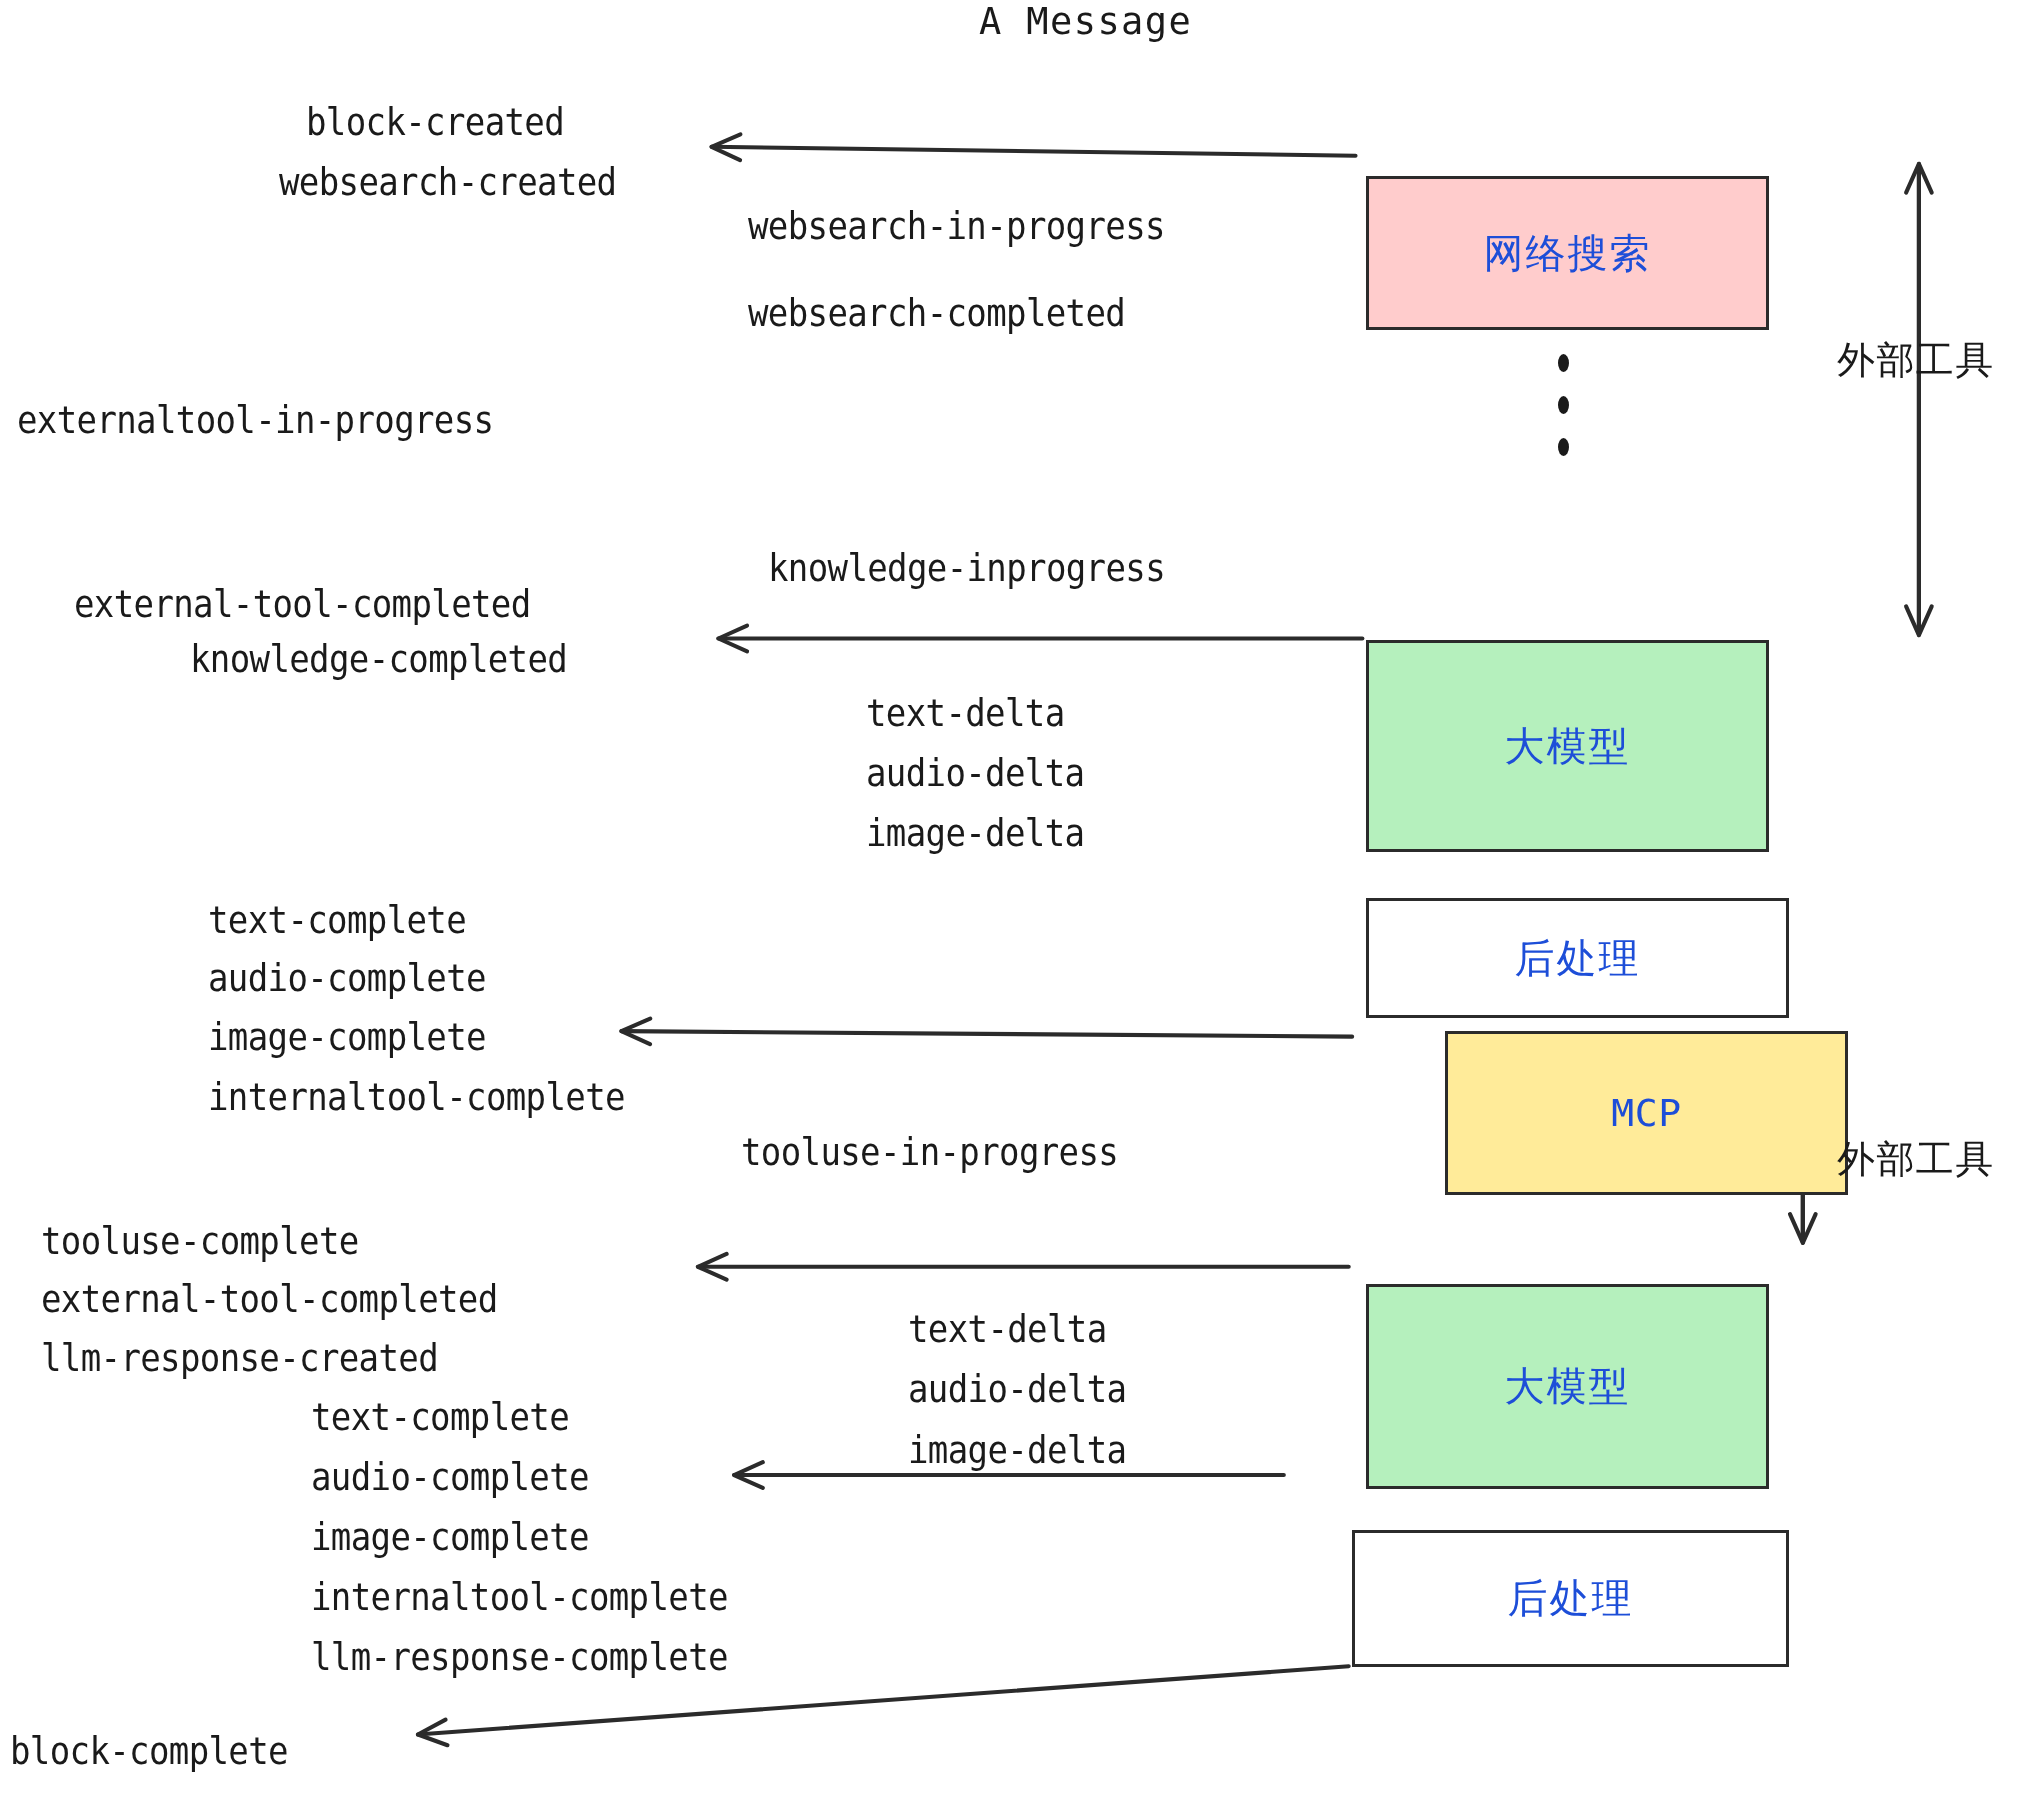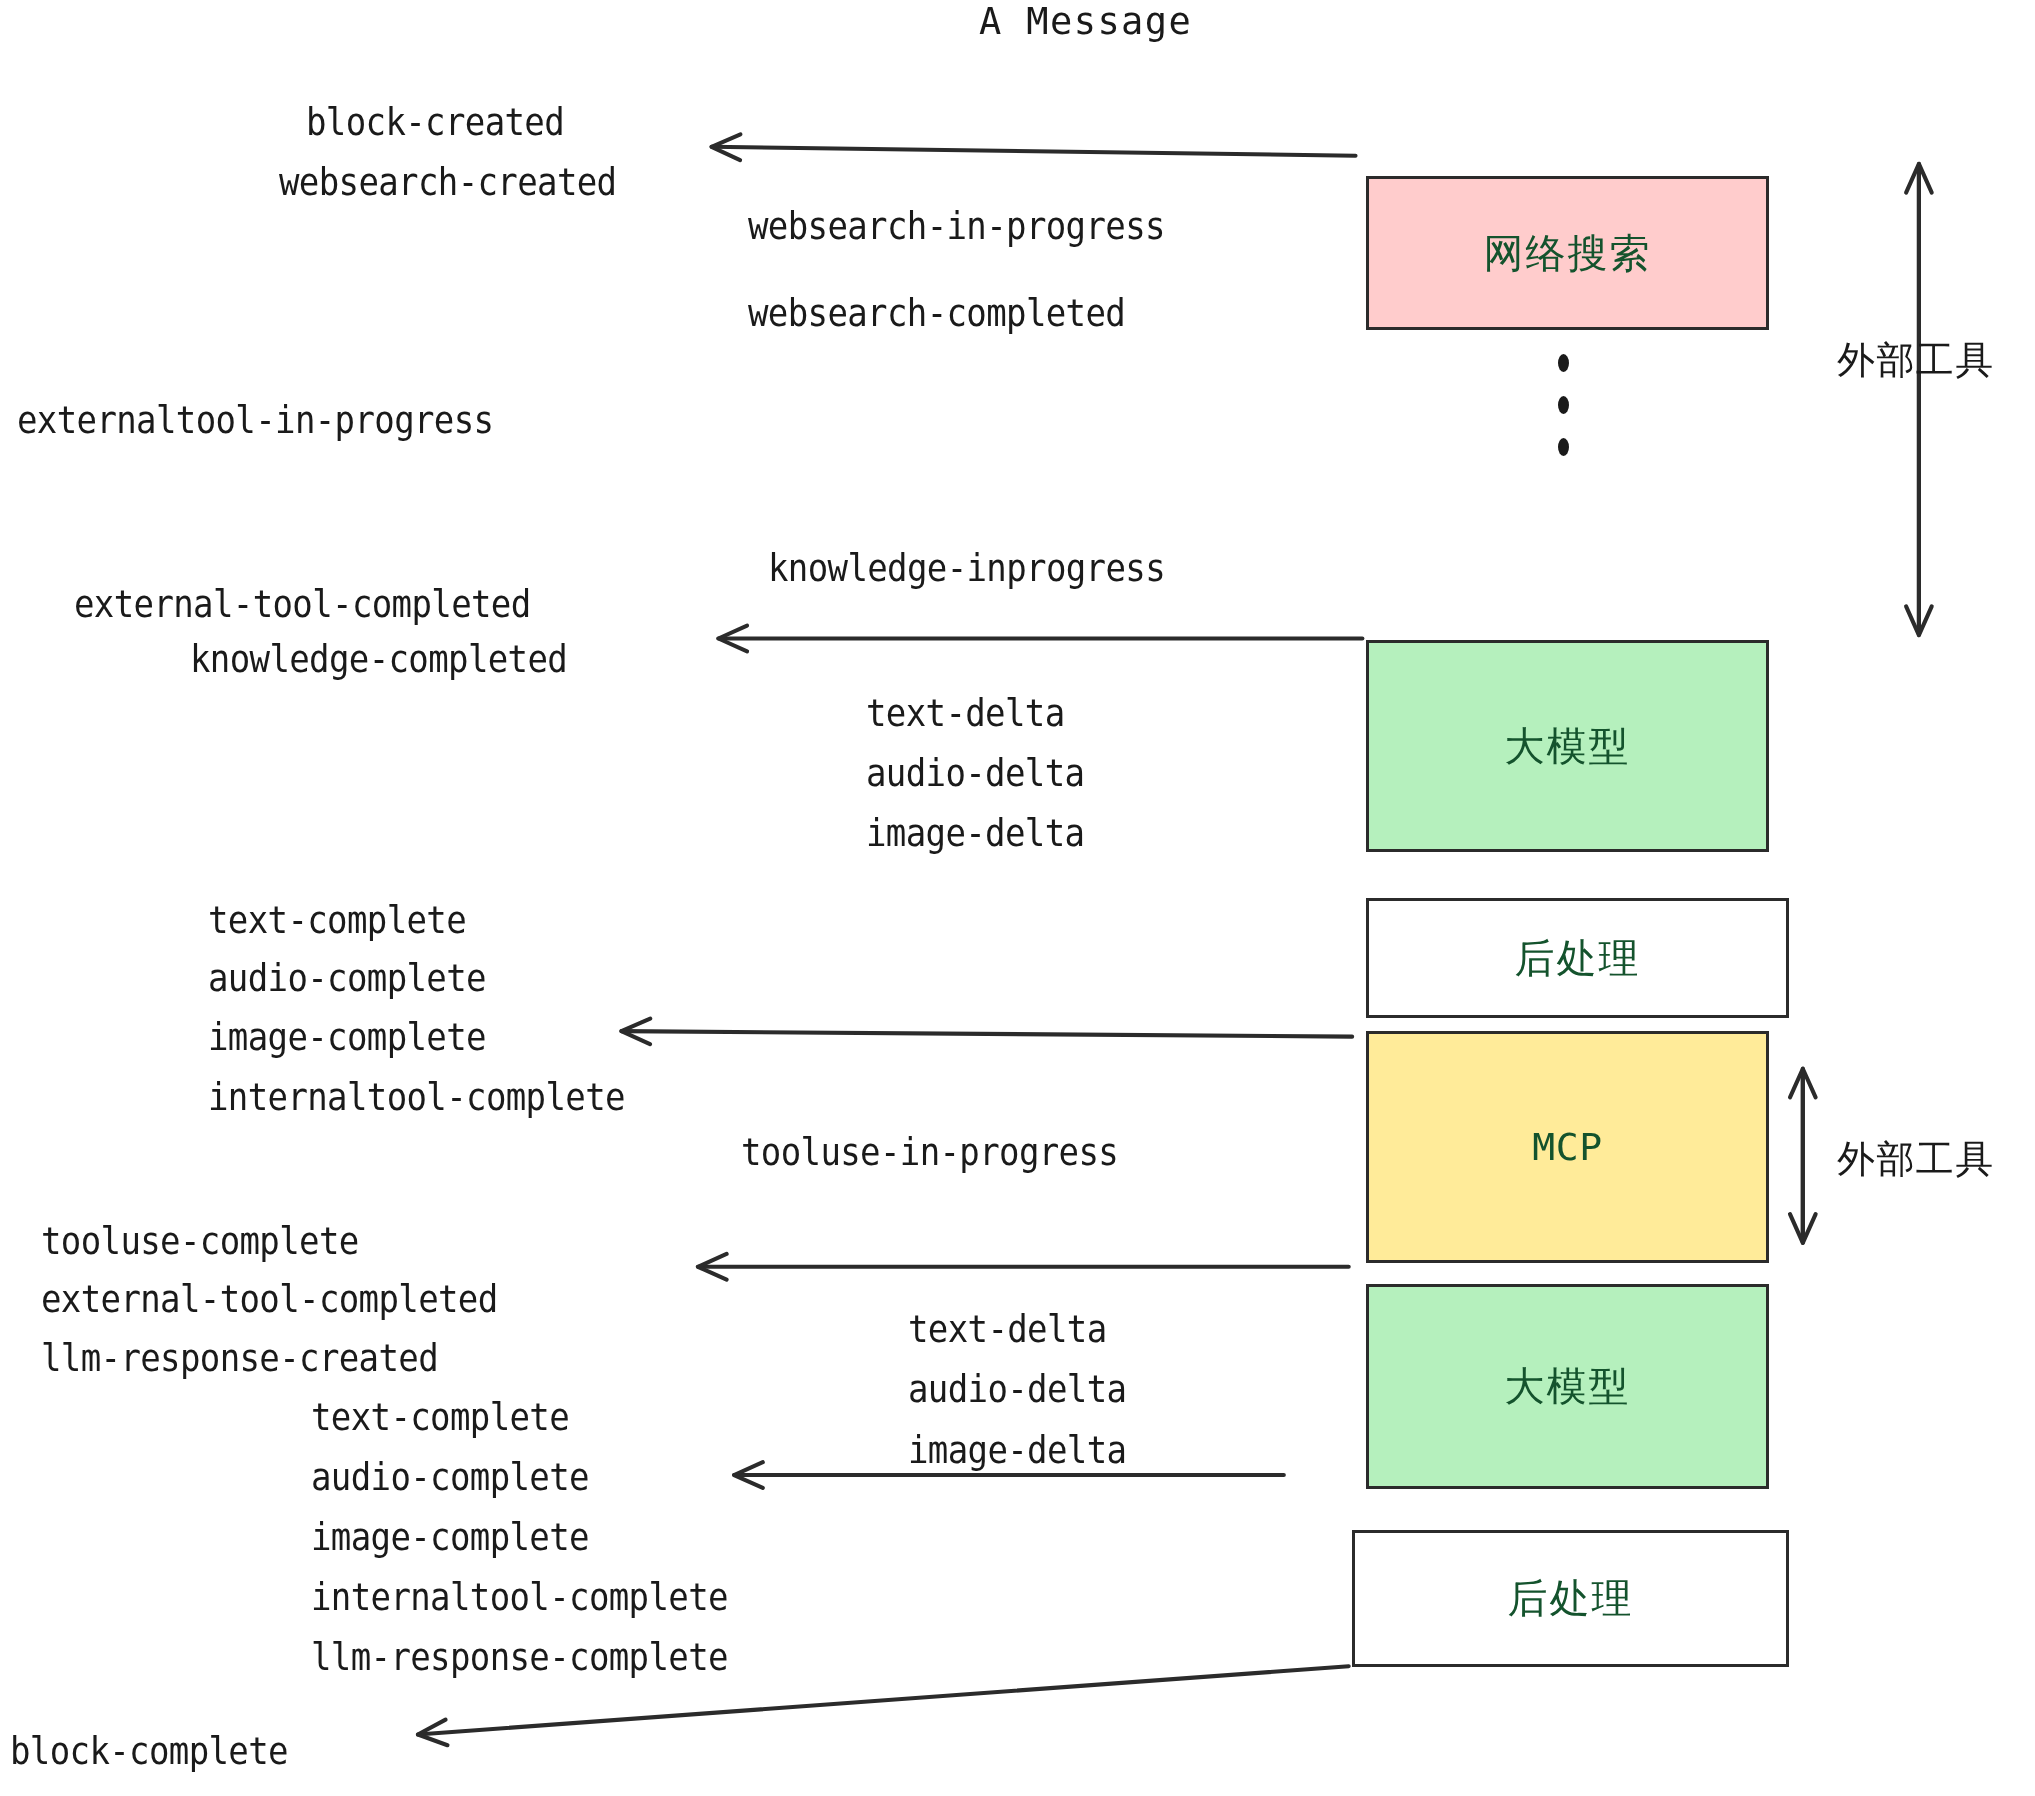--- a/index.html
+++ b/index.html
@@ -47,21 +47,21 @@
   
   .box {
     position: absolute;
     box-sizing: border-box;
     border: 3.4px solid #2b2b2b;
     display: flex;
     align-items: center;
     justify-content: center;
     font-family: "DejaVu Sans", "Liberation Sans", sans-serif;
     font-size: 40px;
-    color: #14532d;
+    color: #1d4ed8;
     letter-spacing: 2px;
   }
   .box.mono {
     font-family: "DejaVu Sans Mono", "Liberation Mono", monospace;
     font-size: 38px;
     letter-spacing: 0.7px;
   }
   
   #arrows {
     position: absolute;
@@ -130,21 +130,21 @@
 
   <div class="box" id="box-websearch" style="left: 1366px; top: 176px; width: 403px; height: 154px; background: rgb(255, 204, 204); border-color: rgb(43, 43, 43);">
     <span>网络搜索</span>
   </div>
   <div class="box" id="box-llm-top" style="left: 1366px; top: 640px; width: 403px; height: 212px; background: rgb(181, 240, 189); border-color: rgb(43, 43, 43);">
     <span>大模型</span>
   </div>
   <div class="box" id="box-postprocess-top" style="left: 1366px; top: 898px; width: 423px; height: 120px; background: rgb(255, 255, 255); border-color: rgb(43, 43, 43);">
     <span>后处理</span>
   </div>
-  <div class="box mono" id="box-mcp" style="left: 1366px; top: 1031px; width: 403px; height: 232px; background: rgb(255, 235, 153); border-color: rgb(43, 43, 43);">
+  <div class="box mono" id="box-mcp" style="left: 1445px; top: 1031px; width: 403px; height: 164px; background: rgb(255, 235, 153); border-color: rgb(43, 43, 43);">
     <span>MCP</span>
   </div>
   <div class="box" id="box-llm-bottom" style="left: 1366px; top: 1284px; width: 403px; height: 205px; background: rgb(181, 240, 189); border-color: rgb(43, 43, 43);">
     <span>大模型</span>
   </div>
   <div class="box" id="box-postprocess-bottom" style="left: 1352px; top: 1530px; width: 437px; height: 137px; background: rgb(255, 255, 255); border-color: rgb(43, 43, 43);">
     <span>后处理</span>
   </div>
 
   <div id="labels">

